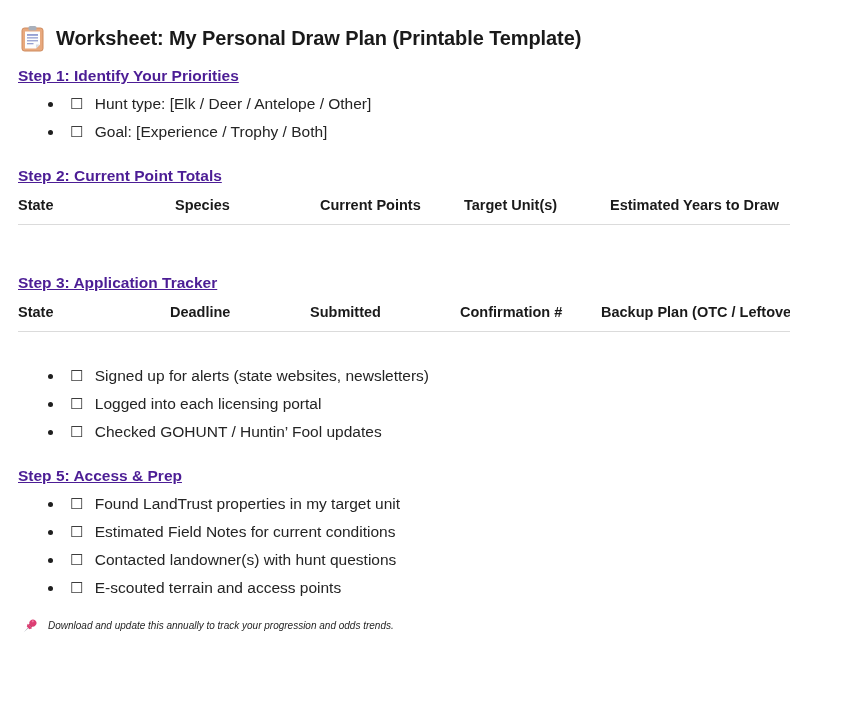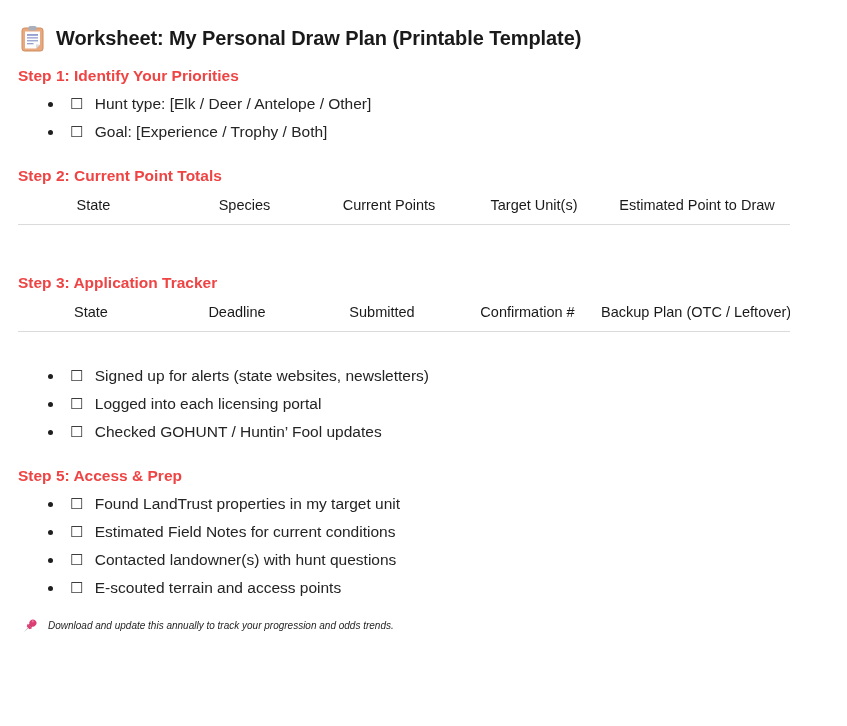--- a/index.html
+++ b/index.html
@@ -18,21 +18,21 @@
   }
   .doc-title {
     font-size: 20px; font-weight: 700; line-height: 28px;
     margin: 0; letter-spacing: -0.1px; color: #1a1a1a;
   }
   .title-icon { flex: 0 0 auto; display: inline-flex; }
 
   
   .step-heading {
     font-size: 15.5px; font-weight: 700; line-height: 19px;
-    margin: 20px 0 5px 0; color: #ef4444;
+    margin: 20px 0 5px 0; color: #4c1d95; text-decoration: underline;
   }
   .step-heading.first { margin-top: 0; }
 
   
   ul.checklist { list-style: none; margin: 2px 0 0 0; padding: 0; }
   li.check-item {
     position: relative; padding: 5px 0 5px 52px;
     font-size: 15.5px; line-height: 18px; color: #242424;
   }
   .bullet {
@@ -40,21 +40,21 @@
     width: 5px; height: 5px; border-radius: 50%; background: #1f1f1f;
   }
   .cb { color: #3c3c3c; margin-right: 7px; font-size: 15px; }
 
   
   table.wtable {
     table-layout: fixed; border-collapse: collapse;
     width: 772px; margin: 4px 0 0 0;
   }
   table.wtable th {
-    text-align: center; font-size: 14.5px; font-weight: 400;
+    text-align: left; font-size: 14.5px; font-weight: 700;
     color: #1a1a1a; padding: 7px 6px 10px 0;
     border-bottom: 1px solid #dbdbdb; line-height: 17px;
     overflow: hidden; white-space: nowrap;
   }
   table.wtable td.empty-cell { height: 26px; border: none; }
 
   
   .footer-note {
     display: flex; align-items: center; gap: 9px;
     margin: 14px 0 0 2px;
@@ -107,21 +107,21 @@
         <col style="width:144px">
         <col style="width:146px">
         <col style="width:180px">
     </colgroup>
     <thead>
       <tr>
         <th>State</th>
         <th>Species</th>
         <th>Current Points</th>
         <th>Target Unit(s)</th>
-        <th>Estimated Point to Draw</th>
+        <th>Estimated Years to Draw</th>
       </tr>
     </thead>
     <tbody>
       <tr>
           <td class="empty-cell" colspan="5"></td>
         </tr>
     </tbody>
   </table>
 
   <h2 class="step-heading">Step 3: Application Tracker</h2>

